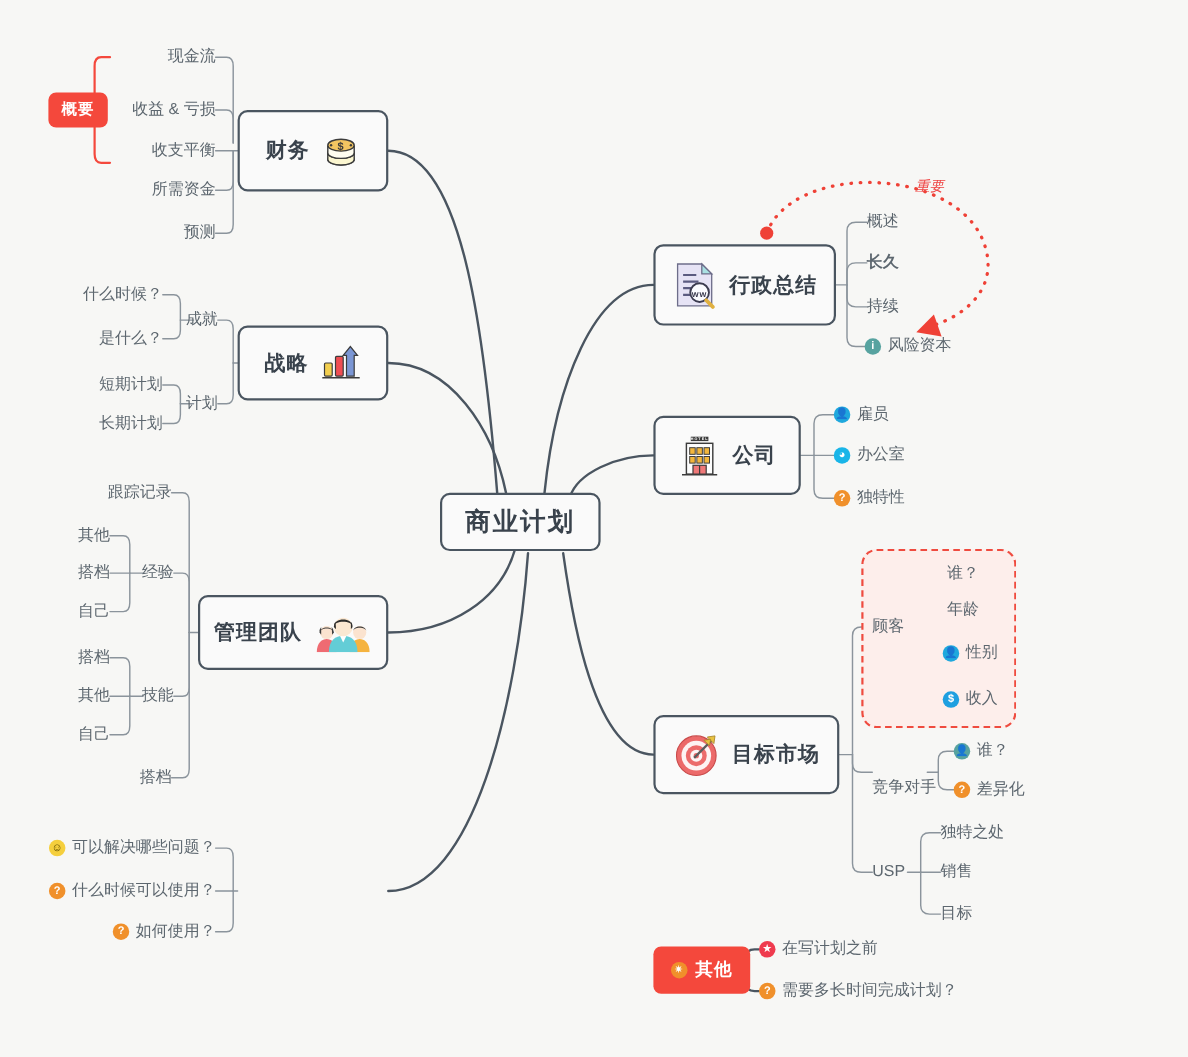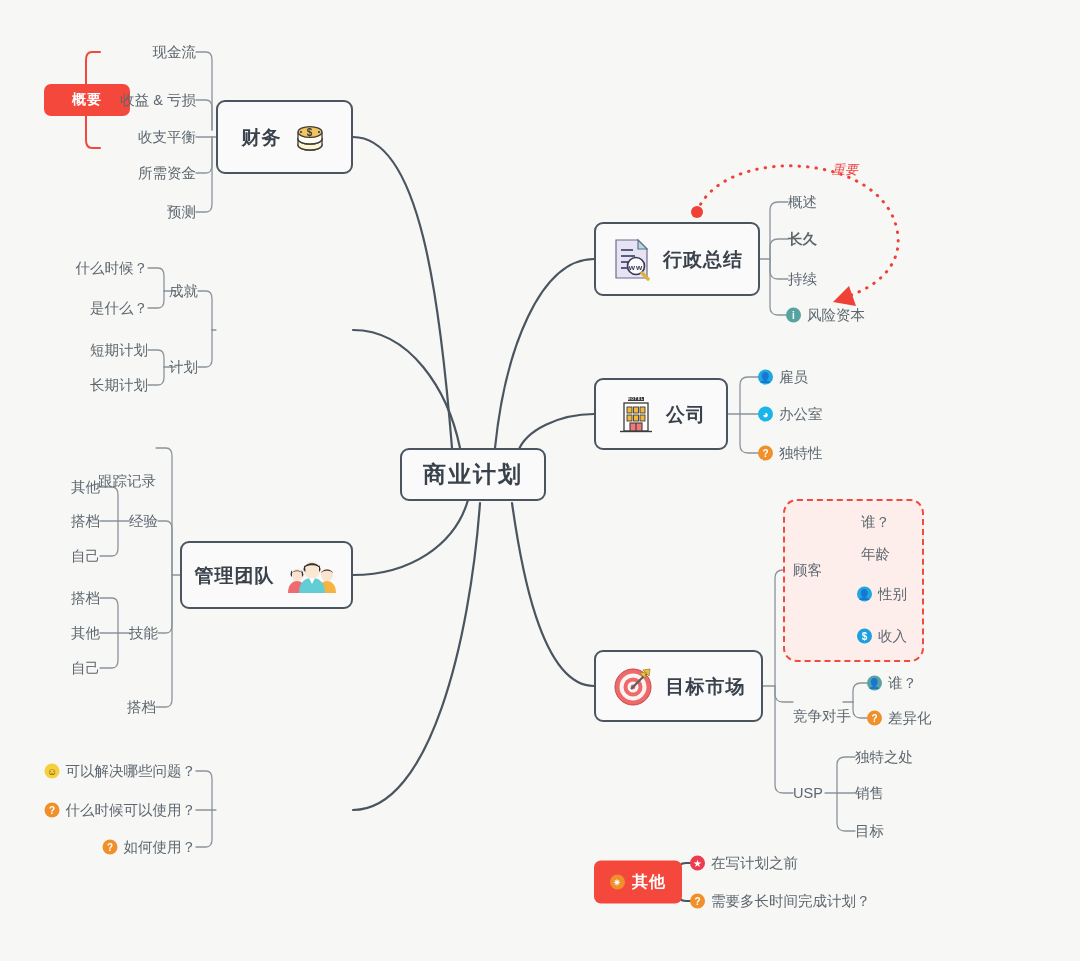--- a/index.html
+++ b/index.html
@@ -56,21 +56,21 @@
   .badge{
     position:absolute;
     background:#f4483c;
     color:#fff;
     border-radius:7px;
     font-size:14px;
     font-weight:bold;
     display:flex;
     align-items:center;
     gap:7px;
-    padding:7px 28px;
+    padding:7px 12px;
     white-space:nowrap;
     letter-spacing:1px;
     transform:translate(0,-50%);
   }
   .badge.big{font-size:16px;padding:11px 16px;}
 
   
   .dashbox{
     position:absolute;
     border:2px dashed #ef4b3f;
@@ -230,20 +230,29 @@
       <path d="M6 20 V26 A12 5 0 0 0 30 26 V20 Z" fill="#fbf6d0" stroke="#3c3c3c" stroke-width="1.3"></path>
       <ellipse cx="18" cy="20" rx="12" ry="5" fill="#fffdf0" stroke="#3c3c3c" stroke-width="1.3"></ellipse>
       <path d="M6 14 V20 A12 5 0 0 0 30 20 V14 Z" fill="#fffdf0" stroke="#3c3c3c" stroke-width="1.3"></path>
       <ellipse cx="18" cy="13" rx="12" ry="5.4" fill="#f2c561" stroke="#3c3c3c" stroke-width="1.3"></ellipse>
       <text x="18" y="17" font-size="10" font-weight="bold" text-anchor="middle" fill="#3c3c3c" font-family="'Liberation Sans',sans-serif">$</text>
       <circle cx="9" cy="13" r="1.1" fill="#3c3c3c"></circle>
       <circle cx="27" cy="13" r="1.1" fill="#3c3c3c"></circle>
     </svg>
   </div>
 
+  <div class="topic" style="left:216px;top:296px;width:137px;height:68px;">
+    <span class="tlabel">战略</span>
+    <svg class="bigico" width="38" height="36" viewBox="0 0 38 36">
+      <rect x="4" y="18" width="7" height="12" fill="#f2ce4e" stroke="#3c3c3c" stroke-width="1.1" rx="1"></rect>
+      <rect x="14" y="12" width="7" height="18" fill="#ef4d52" stroke="#3c3c3c" stroke-width="1.1" rx="1"></rect>
+      <path d="M24 30 V11 H21 L27.5 3 L34 11 H31 V30 Z" fill="#7b96d4" stroke="#3c3c3c" stroke-width="1.1"></path>
+      <line x1="2" y1="31.5" x2="36" y2="31.5" stroke="#3c3c3c" stroke-width="1.4"></line>
+    </svg>
+  </div>
 
   <div class="topic" style="left:180px;top:541px;width:173px;height:68px;">
     <span class="tlabel">管理团队</span>
     <svg class="bigico" width="54" height="36" viewBox="0 0 54 36">
 
       <path d="M3 36 C3 27 8 24 12 24 C16 24 21 27 21 36 Z" fill="#ef6b72"></path>
       <circle cx="12" cy="18" r="6" fill="#fbe3cf"></circle>
       <path d="M6 18 C6 12 18 12 18 18 C18 13 6 13 6 18 Z" fill="#3c3c3c"></path>
       <path d="M5.5 18 A6.5 6.5 0 0 1 7 13 L7 20 Z" fill="#3c3c3c"></path>
       <path d="M16.5 13 A6.5 6.5 0 0 1 18.5 18 L17 20 Z" fill="#3c3c3c"></path>
@@ -348,21 +357,21 @@
   <div class="leaf r" style="left:198px;top:367px;">
       <span>计划</span>
     </div>
   <div class="leaf r" style="left:148px;top:350px;">
       <span>短期计划</span>
     </div>
   <div class="leaf r" style="left:148px;top:385px;">
       <span>长期计划</span>
     </div>
 
-  <div class="leaf r" style="left:156px;top:448px;margin-top:33px;">
+  <div class="leaf r" style="left:156px;top:448px;">
       <span>跟踪记录</span>
     </div>
   <div class="leaf r" style="left:158px;top:521px;">
       <span>经验</span>
     </div>
   <div class="leaf r" style="left:100px;top:487px;">
       <span>其他</span>
     </div>
   <div class="leaf r" style="left:100px;top:521px;">
       <span>搭档</span>

